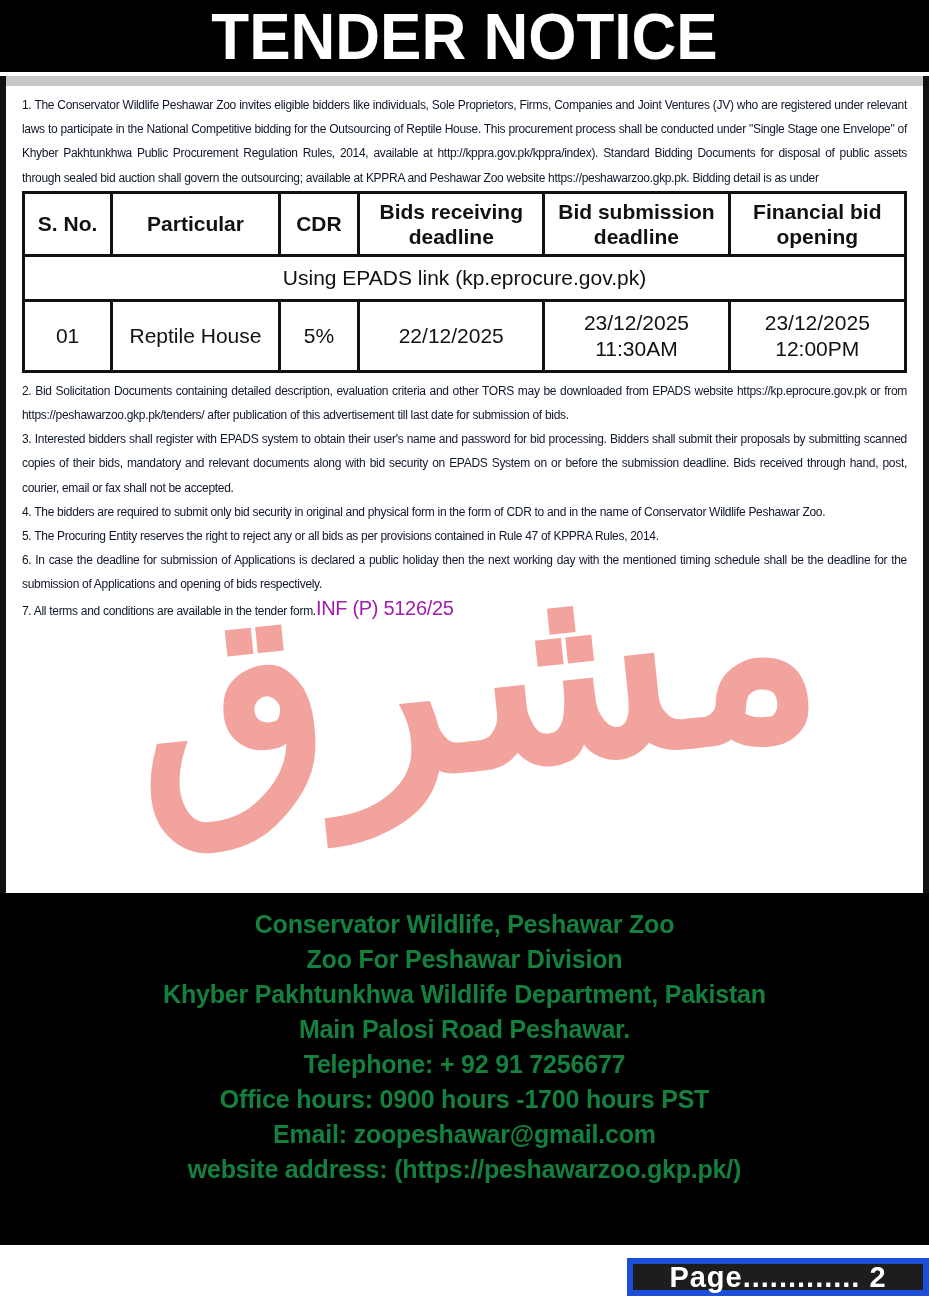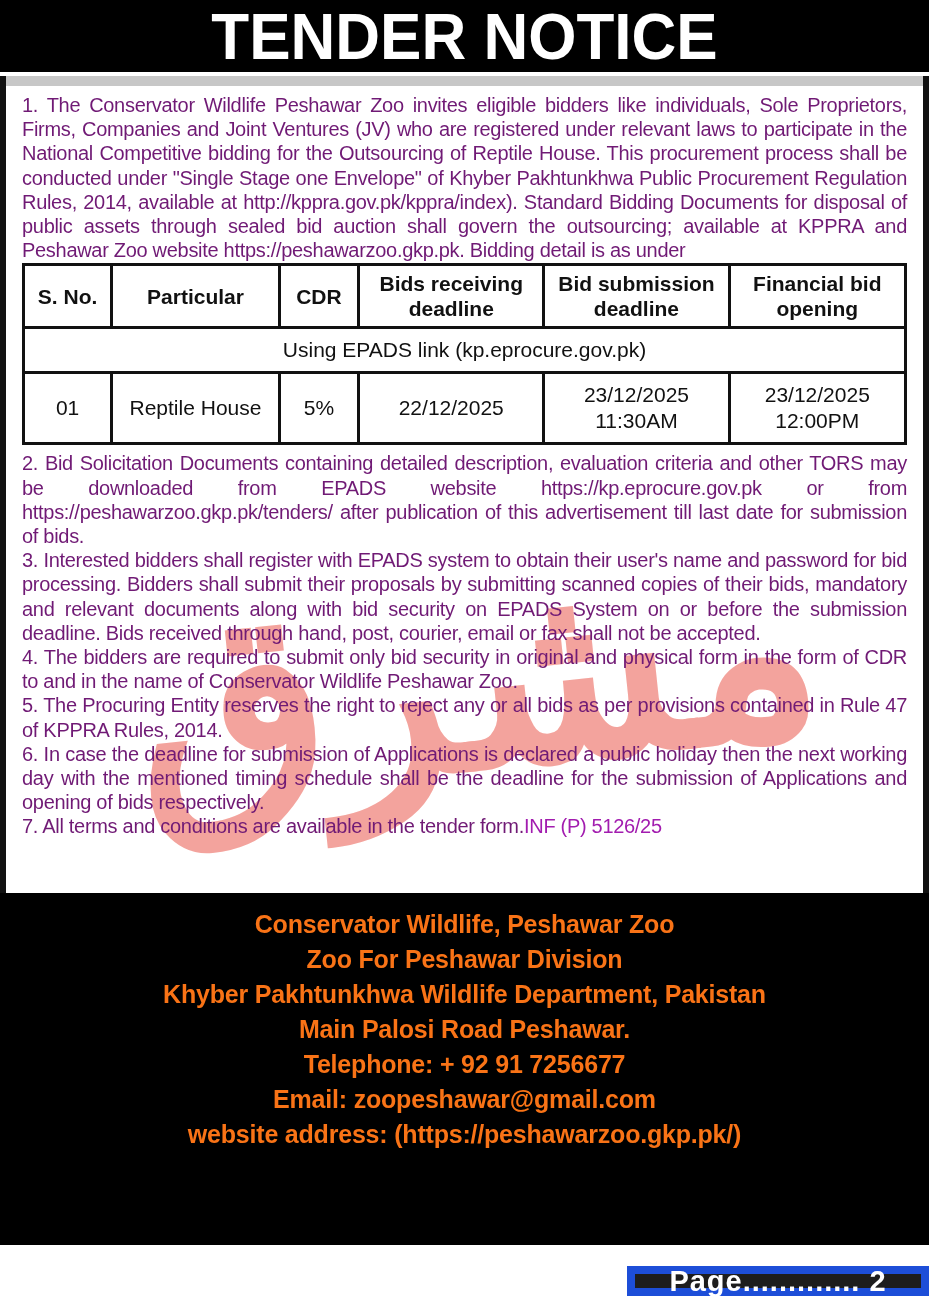--- a/index.html
+++ b/index.html
@@ -47,23 +47,23 @@
   .notice-body {
     position: relative;
     height: 807px;
     background: transparent;
     border-left: 6px solid #111;
     border-right: 6px solid #111;
     padding: 7px 16px 0 16px;
     z-index: 1;
   }
   .para {
-    font-size: 20px;
+    font-size: 12px;
     line-height: 24.2px;
-    color: #701a75;
+    color: #0f172a;
     text-align: justify;
     letter-spacing: -0.3px;
     position: relative;
     z-index: 1;
   }
 
   
   table.bid-table {
     width: 100%;
     border-collapse: collapse;
@@ -138,21 +138,21 @@
     font-weight: 700;
     color: #f2948c;
     opacity: 0.85;
     white-space: nowrap;
   }
 
   
   .contact-block {
     height: 352px;
     background: #000000;
-    color: #f97316;
+    color: #15803d;
     text-align: center;
     padding-top: 14px;
     position: relative;
     z-index: 2;
   }
   .contact-line {
     font-size: 25px;
     font-weight: 700;
     line-height: 35px;
     letter-spacing: -0.2px;
@@ -162,23 +162,23 @@
   .footer-row {
     height: 51px;
     background: #ffffff;
     position: relative;
   }
   .page-box {
     position: absolute;
     right: 0;
     bottom: 0;
     width: 302px;
-    height: 30px;
+    height: 38px;
     background: #1d1d1d;
-    border: 8px solid #1d4ed8;
+    border: 6px solid #1d4ed8;
     display: flex;
     align-items: center;
     justify-content: center;
   }
   .page-box .label {
     color: #ffffff;
     font-size: 29px;
     font-weight: 700;
     letter-spacing: 1px;
     white-space: nowrap;
@@ -247,20 +247,21 @@
     </div>
 
   </div>
 
   <div class="contact-block">
     <div class="contact-line">Conservator Wildlife, Peshawar Zoo</div>
     <div class="contact-line">Zoo For Peshawar Division</div>
     <div class="contact-line">Khyber Pakhtunkhwa Wildlife Department, Pakistan</div>
     <div class="contact-line">Main Palosi Road Peshawar.</div>
     <div class="contact-line">Telephone: + 92 91 7256677</div>
+    <div class="contact-line">Office hours: 0900 hours -1700 hours PST</div>
     <div class="contact-line">Email: zoopeshawar@gmail.com</div>
     <div class="contact-line">website address: (https://peshawarzoo.gkp.pk/)</div>
   </div>
 
   <div class="footer-row">
     <div class="page-box">
       <span class="label">Page............. 2</span>
     </div>
   </div>
 

